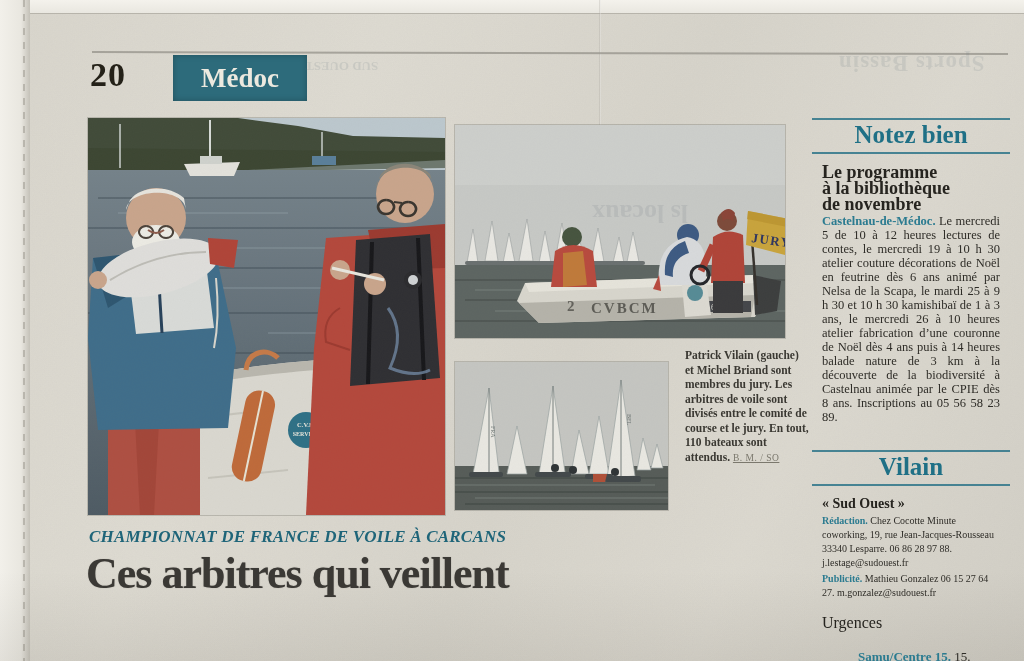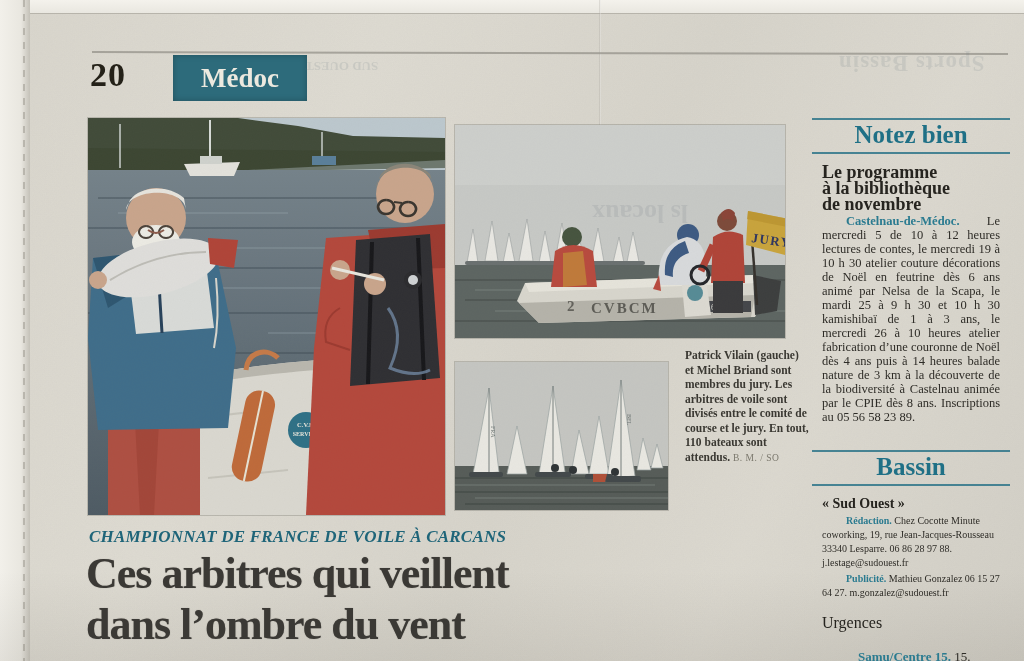--- a/index.html
+++ b/index.html
@@ -31,36 +31,36 @@
   .ghost{position:absolute;transform:rotate(180deg);color:#64757c;font-weight:bold;
         pointer-events:none;white-space:nowrap;}
   .ghost-a{left:305px;top:58px;font-size:13px;opacity:.15;}
   .ghost-b{left:838px;top:50px;font-size:23px;opacity:.14;letter-spacing:1px;}
 
   .photo{position:absolute;box-shadow:0 0 0 1px rgba(80,78,70,.25);}
   .photo svg{display:block;}
 
   .caption{position:absolute;left:685px;top:348px;width:124px;
         font-size:11.5px;line-height:14.5px;font-weight:bold;color:#3a3832;}
-  .caption .credit{font-weight:normal;font-size:9.5px;color:#7b786d;letter-spacing:.5px;}
+  .caption .credit{font-weight:normal;font-size:9.5px;color:#7b786d;letter-spacing:.5px;text-decoration:underline;}
 
   .kicker{position:absolute;left:89px;top:527px;font-size:17px;font-weight:bold;
         font-style:italic;color:#1f6579;letter-spacing:.2px;}
   .headline{position:absolute;left:86px;top:548px;font-size:44px;line-height:51px;
         font-weight:bold;color:#3b3935;letter-spacing:-1px;text-shadow:0 0 1px rgba(59,57,53,.4);}
 
   .sidebar{position:absolute;left:812px;top:118px;width:198px;color:#2e2c27;}
   .sb-rule{height:2px;background:#2d7488;opacity:.85;margin:0;}
   .sb-title{text-align:center;font-size:25px;font-weight:bold;color:#1f7086;
         padding:1px 0 3px 0;}
   .sb-block{padding:10px 10px 0 10px;}
   .sb-head{font-size:18px;line-height:16px;font-weight:bold;color:#26241f;font-family:Liberation Serif, serif;}
   .sb-body{font-size:12.5px;line-height:14px;text-align:justify;margin-top:2px;}
   .sb-body-left{font-size:10px;line-height:14px;margin-top:2px;}
-  .lead{font-weight:bold;color:#2b7b90;margin-left:24px;}
+  .lead{font-weight:bold;color:#2b7b90;}
   .brand{font-size:14px;font-weight:bold;color:#26241f;margin-bottom:1px;}
   .mini-title{font-size:16px;font-weight:normal;color:#26241f;margin:14px 0 16px 0;}
   .svc{font-size:13px;line-height:17px;margin-left:36px;}
   .svc .lbl{font-weight:bold;color:#2b7b90;}
 </style>
 </head>
 <body>
 
 <div class="page">
 
@@ -283,41 +283,40 @@
   </div>
 
   <div class="caption">
     <span>Patrick Vilain (gauche) et Michel Briand sont membres du jury. Les arbitres de voile sont divisés entre le comité de course et le jury. En tout, 110 bateaux sont attendus.</span>
     <span class="credit">B. M. / SO</span>
   </div>
 
   <div class="kicker">CHAMPIONNAT DE FRANCE DE VOILE À CARCANS</div>
   <div class="headline">
     <div>Ces arbitres qui veillent</div>
-    <div>dans l’ombre du vent</div>
   </div>
 
   <div class="sidebar">
 
     <div class="sb-rule"></div>
     <div class="sb-title">Notez bien</div>
     <div class="sb-rule"></div>
 
     <div class="sb-block">
       <div class="sb-head">Le programme</div>
       <div class="sb-head">à la bibliothèque</div>
       <div class="sb-head">de novembre</div>
       <div class="sb-body">
         <span class="lead">Castelnau-de-Médoc.</span><span> Le mercredi 5 de 10 à 12 heures lectures de contes, le mercredi 19 à 10 h 30 atelier couture décorations de Noël en feutrine dès 6 ans animé par Nelsa de la Scapa, le mardi 25 à 9 h 30 et 10 h 30 kamishibaï de 1 à 3 ans, le mercredi 26 à 10 heures atelier fabrication d’une couronne de Noël dès 4 ans puis à 14 heures balade nature de 3 km à la découverte de la biodiversité à Castelnau animée par le CPIE dès 8 ans. Inscriptions au 05 56 58 23 89.</span>
       </div>
     </div>
 
     <div style="height:26px"></div>
     <div class="sb-rule"></div>
-    <div class="sb-title">Bassin</div>
+    <div class="sb-title">Vilain</div>
     <div class="sb-rule"></div>
 
     <div class="sb-block">
       <div class="brand">« Sud Ouest »</div>
       <div class="sb-body-left">
         <span class="lead">Rédaction.</span><span> Chez Cocotte Minute coworking, 19, rue Jean-Jacques-Rousseau 33340 Lesparre. 06 86 28 97 88. j.lestage@sudouest.fr</span>
       </div>
       <div class="sb-body-left">
         <span class="lead">Publicité.</span><span> Mathieu Gonzalez 06 15 27 64 27. m.gonzalez@sudouest.fr</span>
       </div>

